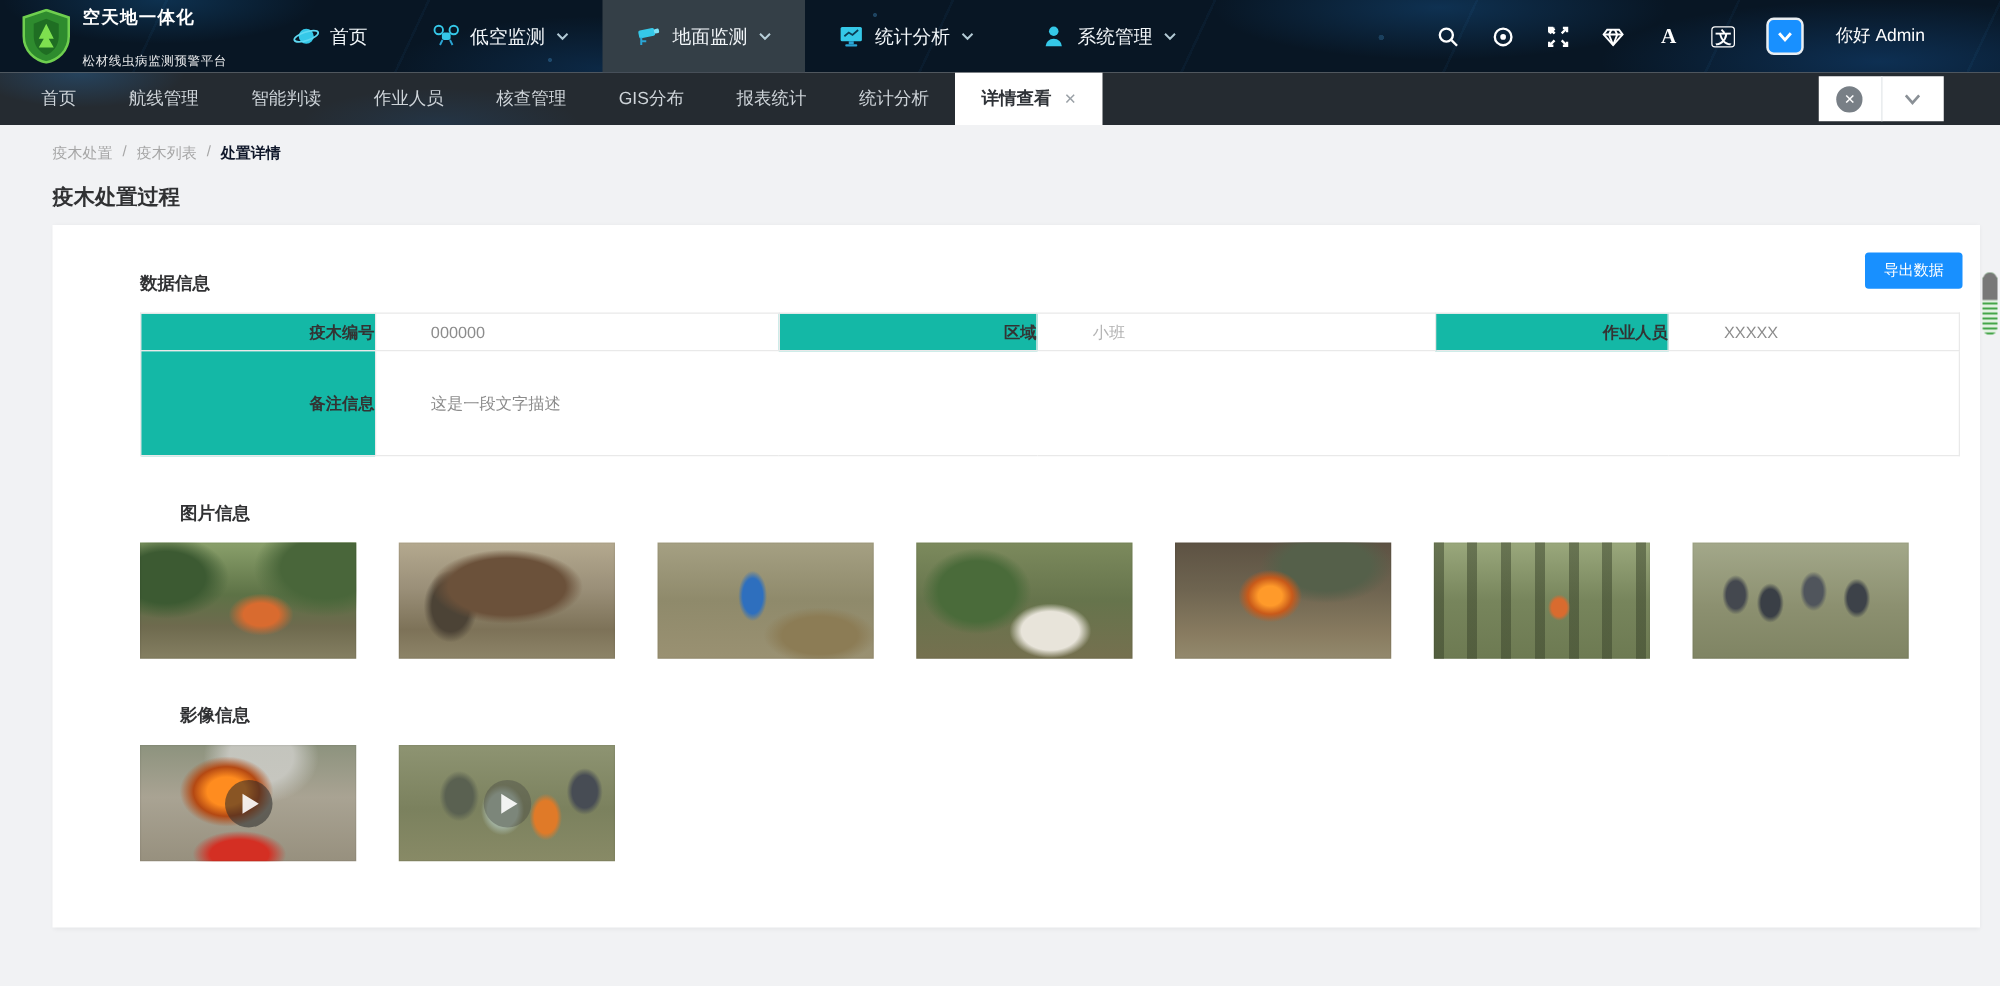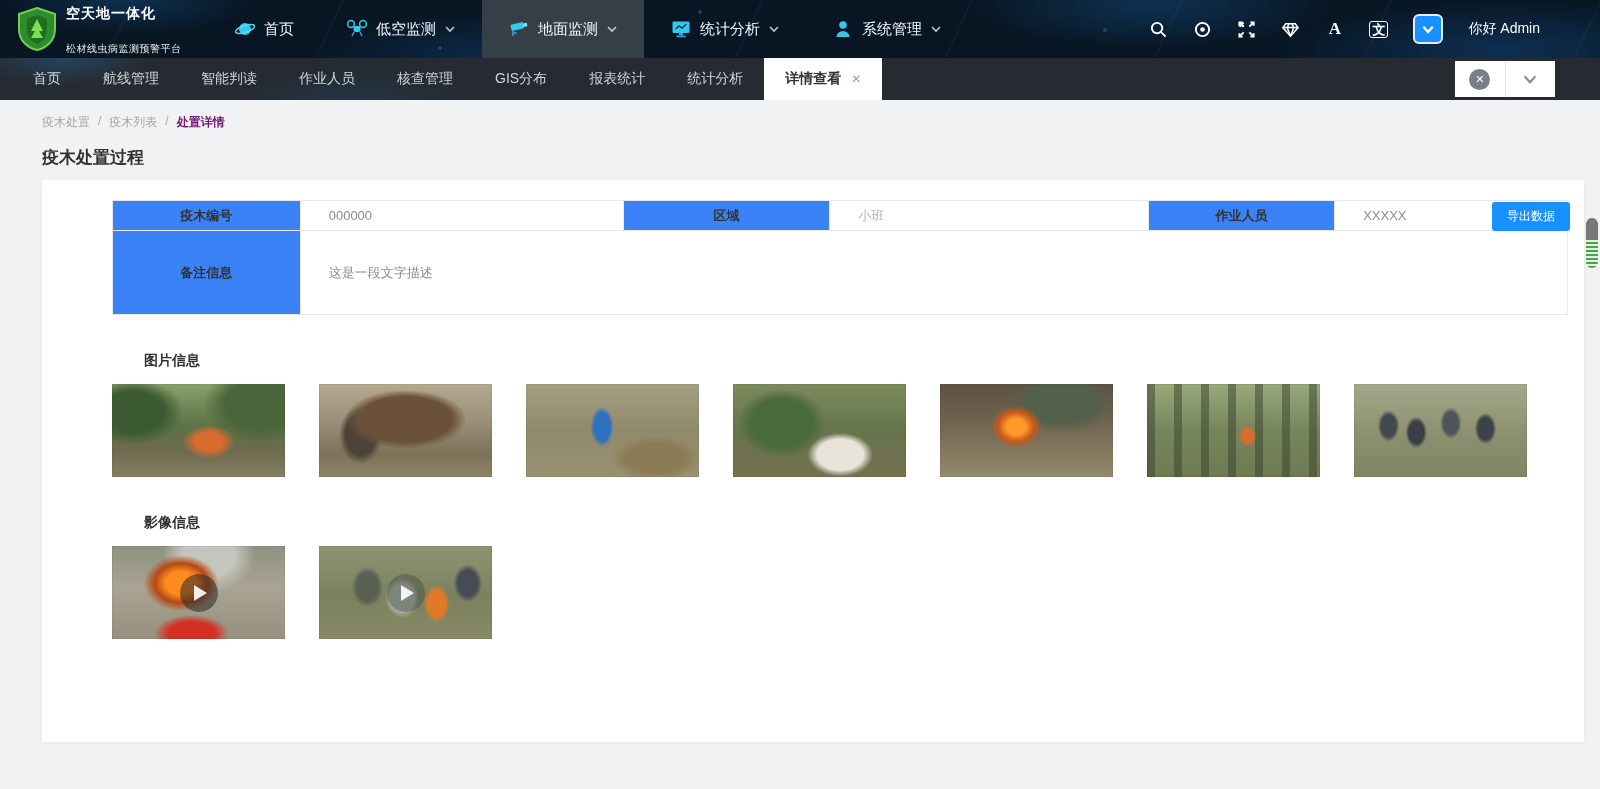--- a/index.html
+++ b/index.html
@@ -61,34 +61,34 @@
   .tab-controls { position:absolute; z-index:4; right:45px; top:3px; height:36px; width:100px;
                   background:#fff; display:flex; align-items:center; }
   .tab-ctrl { flex:1; display:flex; align-items:center; justify-content:center; cursor:pointer; height:100%; }
   .tab-ctrl + .tab-ctrl { border-left:1px solid #e4e7ea; }
   .close-all-circle { width:21px; height:21px; border-radius:50%; background:#787f86; color:#fff;
                       display:flex; align-items:center; justify-content:center; font-size:11px; font-weight:bold; }
 
   
   .breadcrumb { margin:14px 0 0 42px; font-size:12px; color:#a6a6a6; display:flex; gap:8px; }
   .crumb { cursor:pointer; }
-  .crumb.current { color:#701a75; font-weight:bold; cursor:default; }
+  .crumb.current { color:#0f172a; font-weight:bold; cursor:default; }
   .page-title { margin:15px 0 11px 42px; font-size:17px; font-weight:bold; color:#303133; }
   .card { position:relative; margin:0 16px 0 42px; height:562px; background:#fff;
           box-shadow:0 1px 4px rgba(0,0,0,.06); padding:20px 16px 0 70px; }
   .export-btn { position:absolute; top:22px; right:14px; background:#1890ff; color:#fff;
                 border:none; font-size:12px; padding:6px 15px; border-radius:3px; cursor:pointer;
                 font-family:inherit; }
   .section-title { font-size:14px; font-weight:bold; color:#303133; margin:18px 0 14px; }
   .section-title.gap-lg { margin-top:37px;padding-left:32px; }
 
   table.info { width:100%; border-collapse:collapse; table-layout:fixed; font-size:13px; }
   table.info td { border:1px solid #e9e9e9; }
-  td.lbl { background:#3b82f6; text-align:center; font-weight:bold; color:#333; }
-  td.val { padding-left:28px; color:#8c8c8c;margin-left:16px; }
+  td.lbl { background:#14b8a6; text-align:right; font-weight:bold; color:#333; }
+  td.val { padding-left:44px; color:#8c8c8c;margin-left:16px; }
   td.val.dark { color:#595959; }
   td.val.faint { color:#b3b3b3; }
   tr.r1 td, tr.r2 td { height:30px; }
   tr.r3 td { height:84px; }
 
   .thumb-row { display:flex; gap:34px; }
   .thumb { position:relative; width:173px; height:93px; cursor:pointer; flex:0 0 auto;
            box-shadow:0 0 0 1px rgba(0,0,0,.05) inset; }
   .p1 { background:
       radial-gradient(40px 26px at 56% 62%, #d96b2f 0 35%, transparent 65%),
@@ -310,20 +310,21 @@
   <span class="crumb">疫木列表</span>
   <span>/</span>
   <span class="crumb current">处置详情</span>
 </div>
 
 <h1 class="page-title">疫木处置过程</h1>
 
 <div class="card">
   <button class="export-btn">导出数据</button>
 
+  <div class="section-title">数据信息</div>
 
   <table class="info">
     <colgroup>
       <col style="width:12.9%">
         <col style="width:22.2%">
         <col style="width:14.2%">
       <col style="width:21.9%">
         <col style="width:12.8%">
         <col style="width:16.0%">
     </colgroup>

